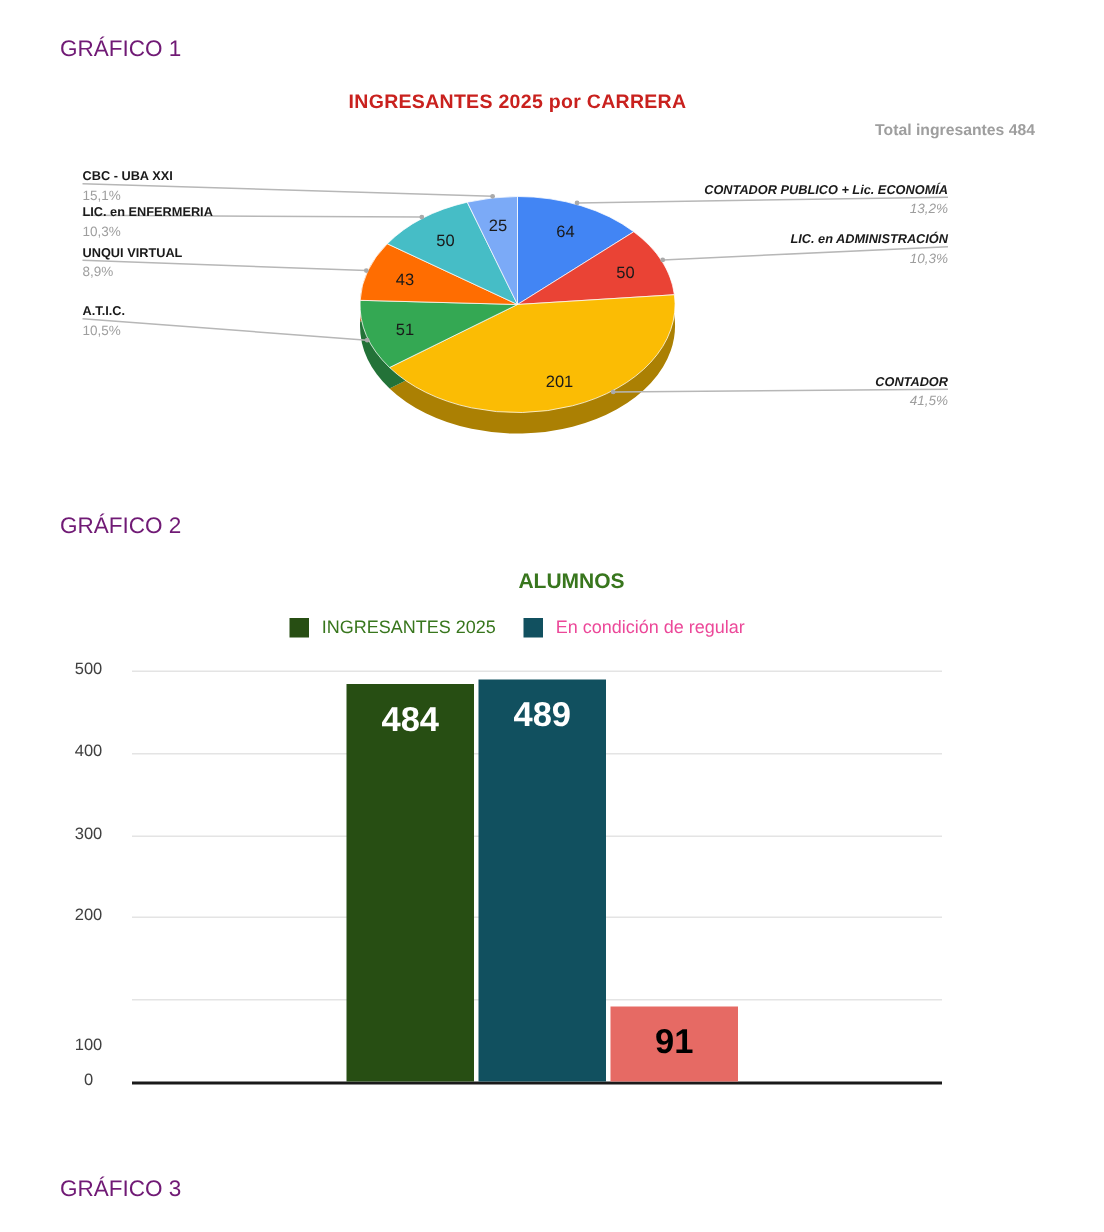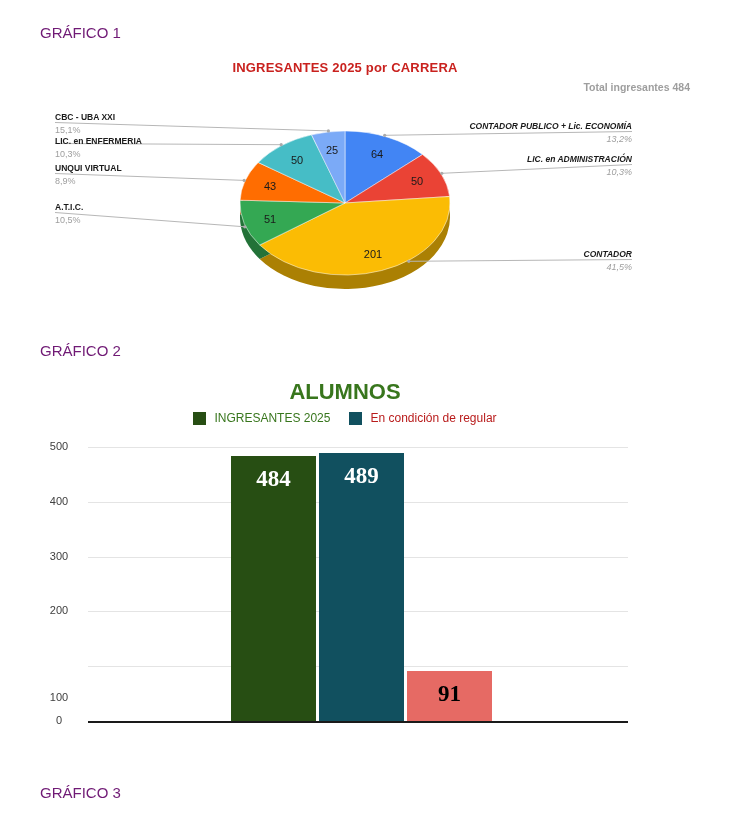--- a/index.html
+++ b/index.html
@@ -12,31 +12,31 @@
   .pie-title{position:absolute;top:60px;left:0;width:690px;text-align:center;
     font-size:13px;font-weight:bold;color:#c9211e;letter-spacing:.2px;}
   .pie-subtitle{position:absolute;top:81px;left:0;width:690px;text-align:right;
     font-size:10.5px;font-weight:bold;color:#9e9e9e;}
   #pie-svg{position:absolute;left:0;top:50px;}
   .pie-side-label{position:absolute;line-height:11px;}
   .pie-side-label .nm{font-size:8.5px;font-weight:bold;color:#1a1a1a;white-space:nowrap;}
   .pie-side-label .pc{font-size:9px;color:#9e9e9e;white-space:nowrap;margin-top:2px;}
   .right-lab{text-align:right;font-style:italic;}
   .bar-title{position:absolute;top:379px;left:0;width:690px;text-align:center;
-    font-size:22px;font-weight:bold;color:#38761d;}
+    font-size:14px;font-weight:bold;color:#38761d;padding-left:36px;}
   #legend{position:absolute;top:411px;left:0;width:690px;display:flex;
     justify-content:center;gap:19px;}
   .legend-item{display:flex;align-items:center;gap:8px;}
   .legend-swatch{width:13px;height:13px;display:inline-block;}
   .legend-label{font-size:12px;color:#000;white-space:nowrap;}
   .gridline{position:absolute;left:88px;width:540px;height:1px;background:#e4e4e4;}
   .zeroline{position:absolute;left:88px;width:540px;height:2px;background:#1a1a1a;}
   .y-tick-label{position:absolute;left:36px;width:46px;text-align:center;
     font-size:11px;color:#404040;}
-  .bar{position:absolute;text-align:center;font-family:Liberation Serif, serif;}
+  .bar{position:absolute;text-align:center;}
   .bar-value-label{display:inline-block;margin-top:10px;font-size:23px;font-weight:bold;}
 </style>
 </head>
 <body>
 
 <div class="page">
 
   <div class="heading" id="h1">GRÁFICO 1</div>
 
   <div>
@@ -115,21 +115,21 @@
 
   <div>
     <div class="bar-title">ALUMNOS</div>
     <div id="legend">
         <div class="legend-item">
           <span class="legend-swatch" style="background: rgb(39, 78, 19);"></span>
           <span class="legend-label" style="color: rgb(56, 118, 29);">INGRESANTES 2025</span>
         </div>
         <div class="legend-item">
           <span class="legend-swatch" style="background: rgb(17, 80, 95);"></span>
-          <span class="legend-label" style="color: #b91c1c;">En condición de regular</span>
+          <span class="legend-label" style="color: #ec4899;">En condición de regular</span>
         </div>
       </div>
     <div id="plot">
         <div class="zeroline" style="top: 721px;"></div>
         <div class="y-tick-label" style="top: 714px;">0</div>
         <div class="gridline" style="top: 666px;"></div>
         <div class="y-tick-label" style="top: 659px; margin-top: 32px;">100</div>
         <div class="gridline" style="top: 611px;"></div>
         <div class="y-tick-label" style="top: 604px;">200</div>
         <div class="gridline" style="top: 557px;"></div>

